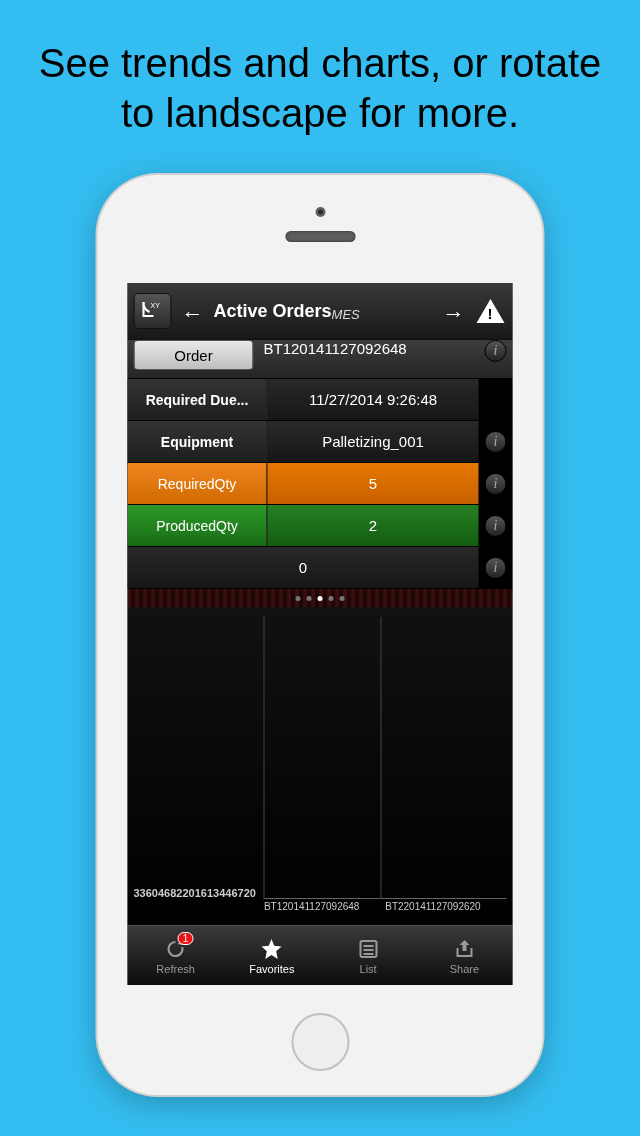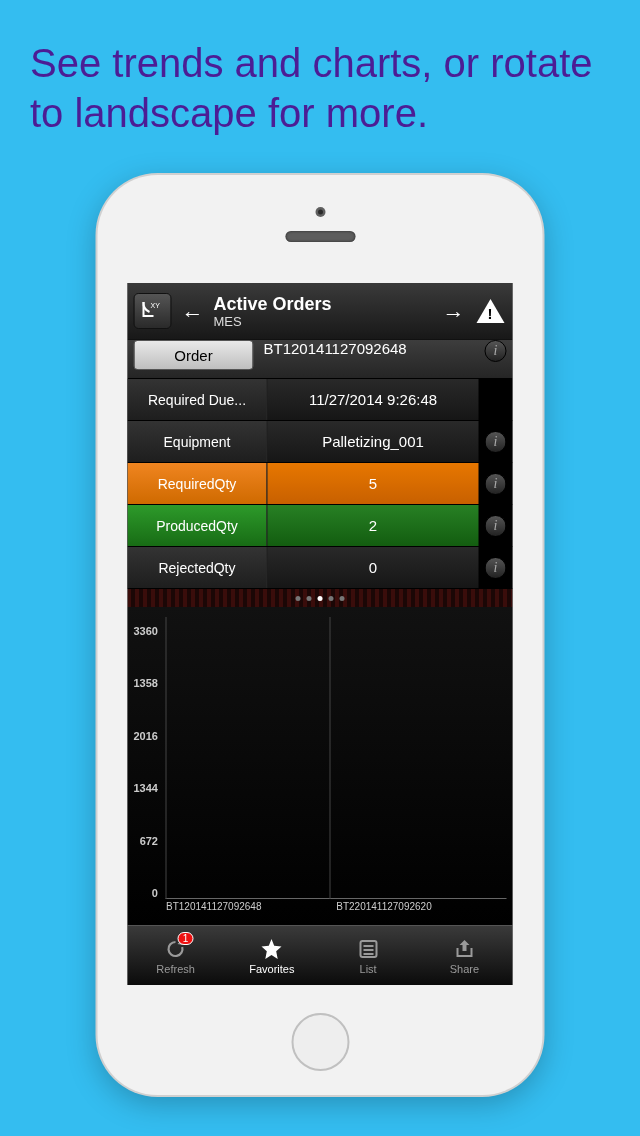--- a/index.html
+++ b/index.html
@@ -5,24 +5,24 @@
   * { margin: 0; padding: 0; box-sizing: border-box; }
   body {
     background: #34bdf0;
     width: 640px;
     height: 1136px;
     font-family: -apple-system, "Helvetica Neue", Arial, sans-serif;
     position: relative;
     overflow: hidden;
   }
   .headline {
-    color: #4c1d95;
+    color: #000000;
     font-size: 40px;
     font-weight: 400;
-    text-align: left;
+    text-align: center;
     padding: 38px 30px 0 30px;
     line-height: 1.25;
   }
 
   
   .phone {
     position: absolute;
     left: 50%;
     transform: translateX(-50%);
     top: 175px;
@@ -63,23 +63,23 @@
   }
 
   
   .hdr { height: 56px; display:flex; align-items:center; padding:0 6px; gap:6px;
          background: linear-gradient(#3a3a3a,#181818); color:#fff; position:relative;}
   .hdr .btn-xy {
     width:38px;height:36px;border-radius:5px;
     background:linear-gradient(#555,#2a2a2a);border:1px solid #111;
     display:flex;align-items:center;justify-content:center;cursor:pointer;
   }
-  .hdr .title-wrap{flex:1;position:relative;display:flex;flex-direction:column;align-items:flex-start;}
+  .hdr .title-wrap{flex:1;position:relative;display:flex;flex-direction:row;align-items:flex-end;}
   .hdr .title{font-weight:bold;font-size:18px;}
-  .hdr .subtitle{font-size:13px;color:#ddd;margin-top:-1px;}
+  .hdr .subtitle{font-size:13px;color:#ddd;margin-top:-1px;font-style:italic;}
   .hdr .arrow{font-size:22px;font-weight:bold;cursor:pointer;padding:0 4px;}
   .hdr .alert{width:32px;height:30px;cursor:pointer;display:flex;align-items:center;justify-content:center;}
   .tri { width:0;height:0;border-left:14px solid transparent;border-right:14px solid transparent;border-bottom:24px solid #fff; position:relative;}
   .tri span{position:absolute;left:-3px;top:6px;font-weight:bold;color:#000;font-size:15px;}
 
   
   .subhdr{height:40px;display:flex;background:linear-gradient(#3d3d3d,#252525);border-top:1px solid #111;border-bottom:1px solid #000;}
   .subhdr .label{width:120px;height:30px;margin-left:6px;border-radius:4px;
     background:linear-gradient(#e9e9e9,#bfbfbf);border:1px solid #555;
     color:#000;display:flex;align-items:center;justify-content:center;font-size:15px;}
@@ -87,36 +87,36 @@
   .info-i{width:22px;height:22px;border-radius:50%;background:linear-gradient(#555,#222);border:1px solid #000;
     color:#aaa;font-style:italic;font-family:Georgia,serif;font-size:14px;
     display:flex;align-items:center;justify-content:center;margin:0 6px;cursor:pointer;}
 
   
   .rows{background:#000;}
   .row{height:42px;display:flex;align-items:center;border-bottom:1px solid #000;}
   .row .lcell{width:140px;height:100%;display:flex;align-items:center;justify-content:center;
     border-right:1px solid #3a3a3a;color:#fff;font-size:14px;}
   .row .vcell{flex:1;height:100%;display:flex;align-items:center;justify-content:center;color:#fff;font-size:15px;}
-  .dark-l{background:linear-gradient(#333,#1e1e1e);}
+  .dark-l{background:linear-gradient(#333,#1e1e1e);font-weight:bold;}
   .dark-v{background:linear-gradient(#292929,#161616);}
   .orange-l{background:linear-gradient(#f08520,#cf6a00);}
   .orange-v{background:linear-gradient(#e77700,#c86000);}
   .green-l{background:linear-gradient(#2d9a2a,#186c15);}
   .green-v{background:linear-gradient(#278024,#135d10);}
 
   
   .sep{height:18px;background:repeating-linear-gradient(90deg,#3a0d0b 0 4px,#1b0706 4px 8px);
        display:flex;align-items:center;justify-content:center;gap:6px;}
   .sep .dot{width:5px;height:5px;border-radius:50%;background:#777;}
   .sep .dot.active{background:#fff;}
 
   
   .chart-wrap{flex:1;background:linear-gradient(#111,#000);display:flex;padding:10px 6px 4px 6px;}
-  .y-axis{display:flex;flex-direction:column;justify-content:space-between;align-items:flex-end;
+  .y-axis{display:flex;flex-direction:row;justify-content:space-between;align-items:flex-end;
           padding:8px 4px 22px 0;font-size:11px;color:#ccc;font-weight:bold;}
   .plot{flex:1;position:relative;margin-left:4px;}
   .plot .grid-v{position:absolute;top:0;bottom:22px;width:1px;background:#444;}
   .plot .baseline{position:absolute;left:0;right:0;bottom:22px;height:1px;background:#666;}
   .bars{position:absolute;left:0;right:0;top:8px;bottom:22px;display:flex;align-items:flex-end;justify-content:space-around;}
   .bar-group{display:flex;align-items:flex-end;gap:0;}
   .bar{width:14px;background:linear-gradient(#ff9c20,#e06f00);}
   .bar.g{background:linear-gradient(#4ac04a,#2a8f28);} 
   .xlabels{position:absolute;left:0;right:0;bottom:0;height:20px;display:flex;justify-content:space-around;color:#ccc;font-size:10px;}
 
@@ -184,38 +184,37 @@
           <div class="lcell orange-l">RequiredQty</div>
           <div class="vcell orange-v">5</div>
           <div class="info-i">i</div>
         </div>
         <div class="row">
           <div class="lcell green-l">ProducedQty</div>
           <div class="vcell green-v">2</div>
           <div class="info-i">i</div>
         </div>
         <div class="row">
-          <div class="lcell dark-l">RejectedQty</div>
           <div class="vcell dark-v">0</div>
           <div class="info-i">i</div>
         </div>
       </div>
 
     <div class="sep" id="sep">
         <div class="dot"></div>
         <div class="dot"></div>
         <div class="dot active"></div>
         <div class="dot"></div>
         <div class="dot"></div>
       </div>
 
     <div class="chart-wrap">
       <div class="y-axis" id="yaxis">
           <div>3360</div>
-          <div>1358</div>
+          <div>4682</div>
           <div>2016</div>
           <div>1344</div>
           <div>672</div>
           <div>0</div>
         </div>
       <div class="plot" id="plot">
         <div class="baseline"></div>
         <div class="bars" id="bars">
             <div class="bar-group">
               <div class="bar" style="height: 9.52381%;"></div>

